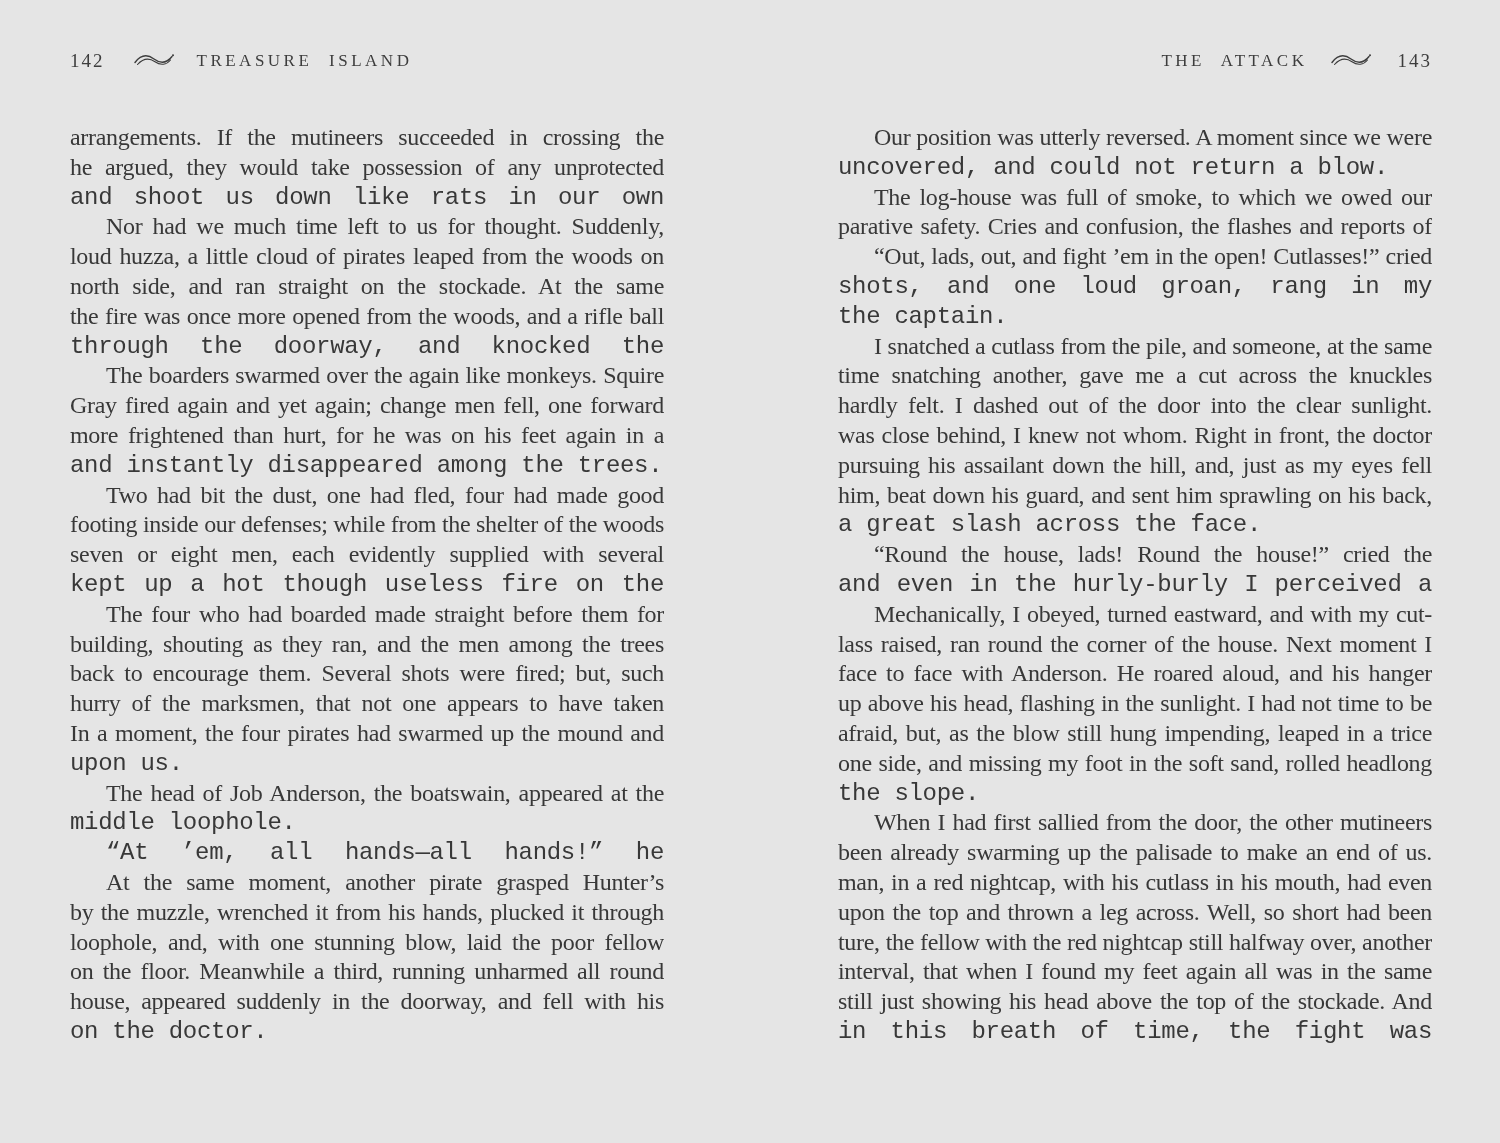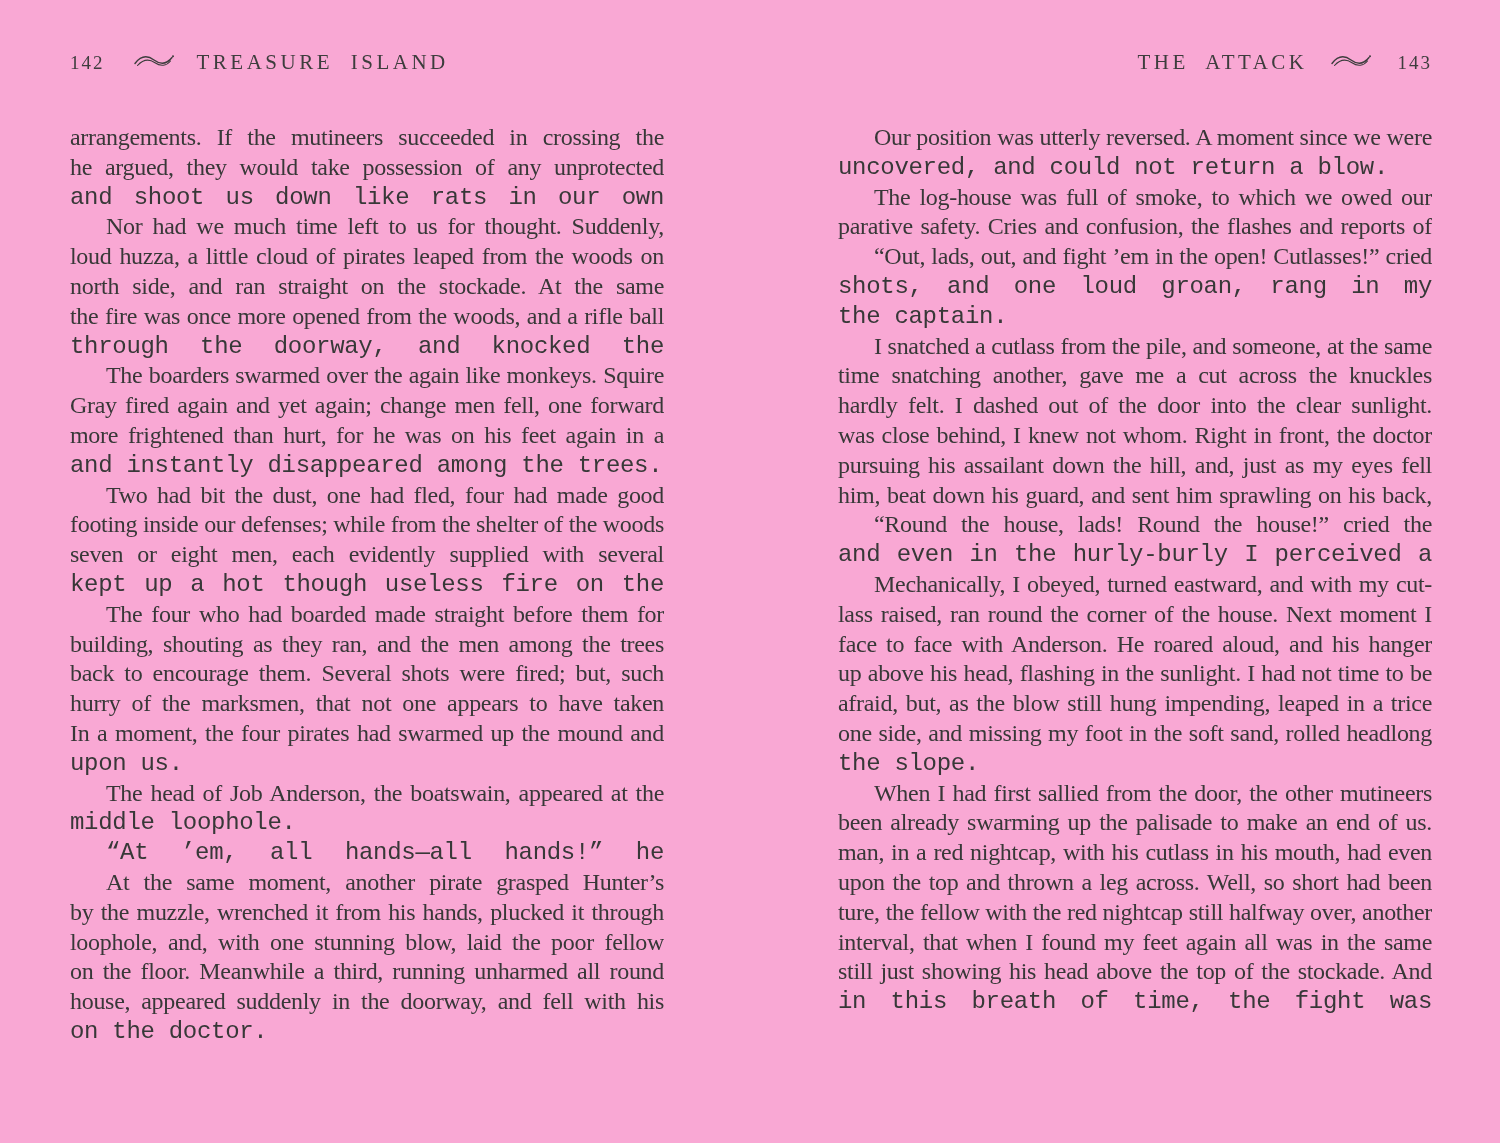--- a/index.html
+++ b/index.html
@@ -4,40 +4,40 @@
 <style>
   html, body { margin: 0; padding: 0; }
   body {
     width: 1500px; height: 1143px;
     background: #ffffff;
     font-family: "Liberation Serif", "DejaVu Serif", serif;
   }
   .spread {
     position: relative;
     width: 1500px; height: 1143px;
-    background: #f9a8d4;
+    background: #e5e5e5;
     color: #3a3a3a;
     overflow: hidden;
   }
   .page { position: absolute; top: 0; width: 594px; height: 1143px; }
   .page-left  { left: 70px; }
   .page-right { left: 838px; }
   .running-head {
     position: absolute; top: 50px; left: 0; right: 0;
     display: flex; align-items: center;
     color: #3d3d3d;
   }
   .page-left  .running-head { justify-content: flex-start; }
   .page-right .running-head { justify-content: flex-end; }
   .page-num {
     font-size: 19px; letter-spacing: 2px; color: #3d3d3d;
     font-variant-numeric: oldstyle-nums;
   }
   .head-title {
-    font-size: 21px; letter-spacing: 3.5px; word-spacing: 9px;
+    font-size: 17px; letter-spacing: 3.5px; word-spacing: 9px;
     color: #3d3d3d;
   }
   .ornament { display: inline-block; margin: 0 24px; color: #3d3d3d; }
   .page-left .ornament { margin: 0 22px 0 28px; }
   .page-right .ornament { margin: 0 26px 0 22px; }
   .body-text {
     position: absolute; top: 123px; left: 0; width: 594px;
     font-size: 24px; line-height: 29.8px; letter-spacing: -0.3px;
     color: #383838;
   }
@@ -119,20 +119,21 @@
         <div class="line">parative safety. Cries and confusion, the flashes and reports of pistol</div>
         <div class="line indent">“Out, lads, out, and fight ’em in the open! Cutlasses!” cried</div>
         <div class="line para-end">shots, and one loud groan, rang in my ears.</div>
         <div class="line para-end">the captain.</div>
         <div class="line indent">I snatched a cutlass from the pile, and someone, at the same</div>
         <div class="line">time snatching another, gave me a cut across the knuckles which I</div>
         <div class="line">hardly felt. I dashed out of the door into the clear sunlight. Someone</div>
         <div class="line">was close behind, I knew not whom. Right in front, the doctor was</div>
         <div class="line">pursuing his assailant down the hill, and, just as my eyes fell upon</div>
         <div class="line">him, beat down his guard, and sent him sprawling on his back, with</div>
+        <div class="line para-end">a great slash across the face.</div>
         <div class="line indent">“Round the house, lads! Round the house!” cried the captain;</div>
         <div class="line para-end">and even in the hurly-burly I perceived a change in his voice.</div>
         <div class="line indent">Mechanically, I obeyed, turned eastward, and with my cut-</div>
         <div class="line">lass raised, ran round the corner of the house. Next moment I was</div>
         <div class="line">face to face with Anderson. He roared aloud, and his hanger went</div>
         <div class="line">up above his head, flashing in the sunlight. I had not time to be</div>
         <div class="line">afraid, but, as the blow still hung impending, leaped in a trice upon</div>
         <div class="line">one side, and missing my foot in the soft sand, rolled headlong down</div>
         <div class="line para-end">the slope.</div>
         <div class="line indent">When I had first sallied from the door, the other mutineers had</div>

